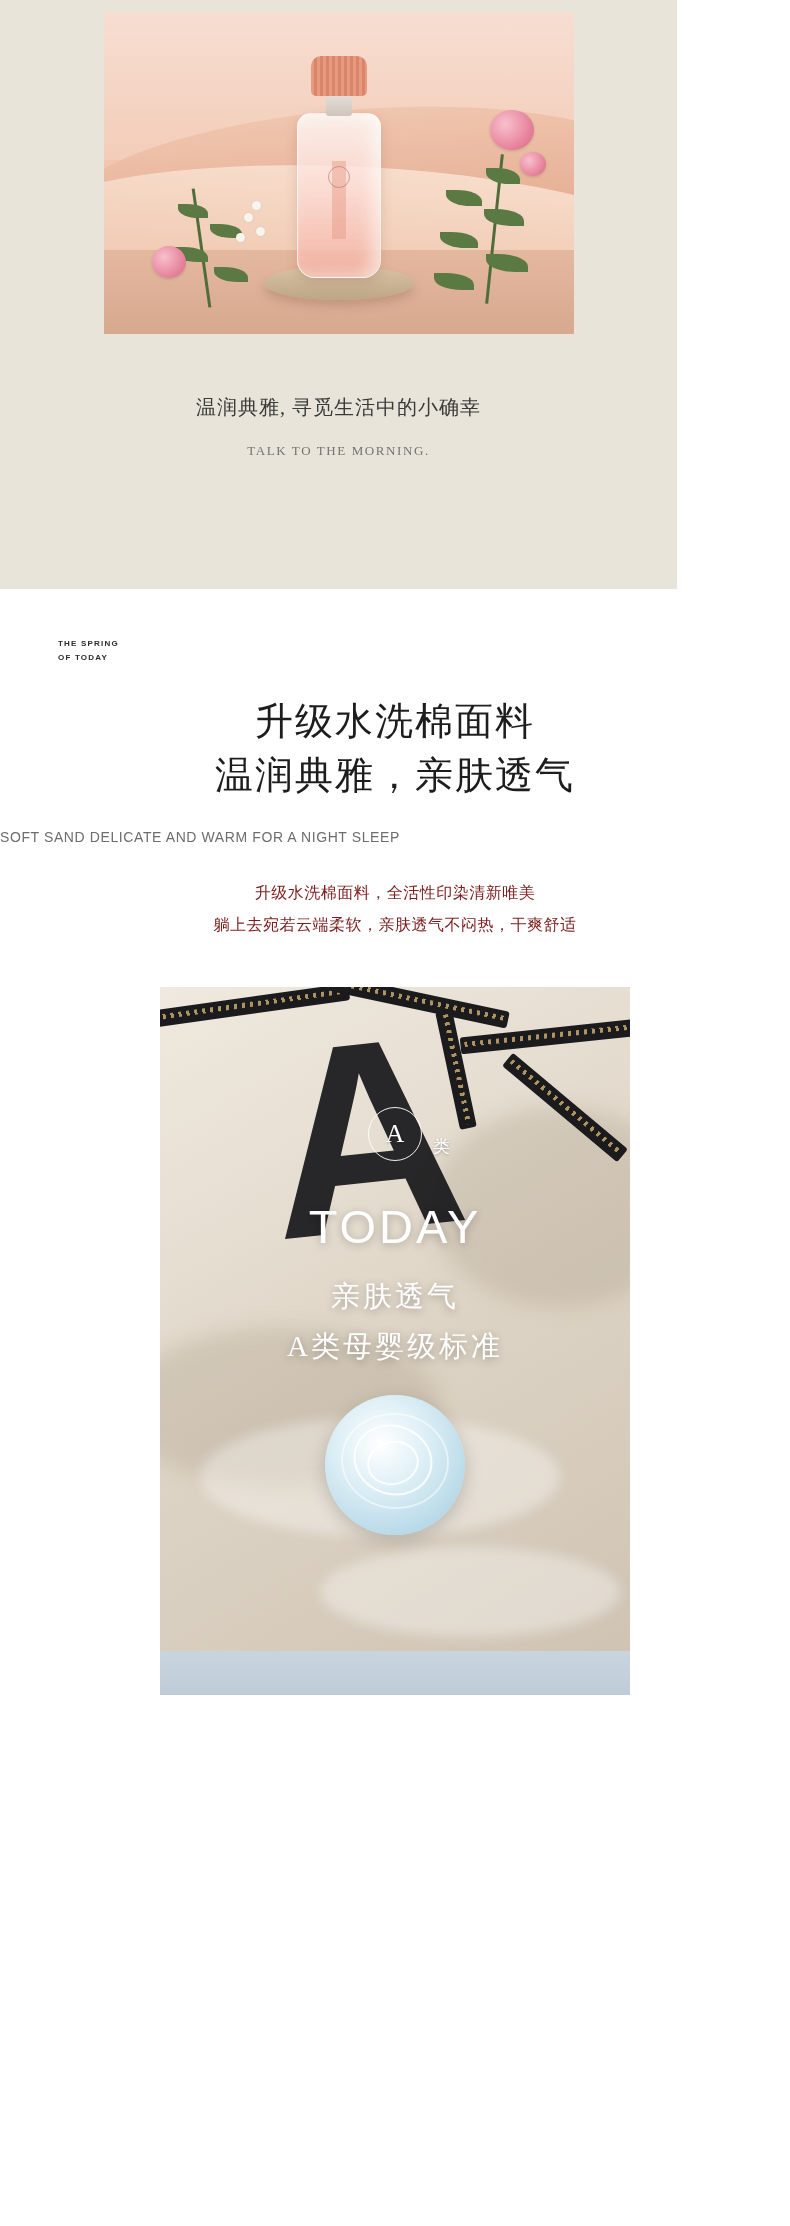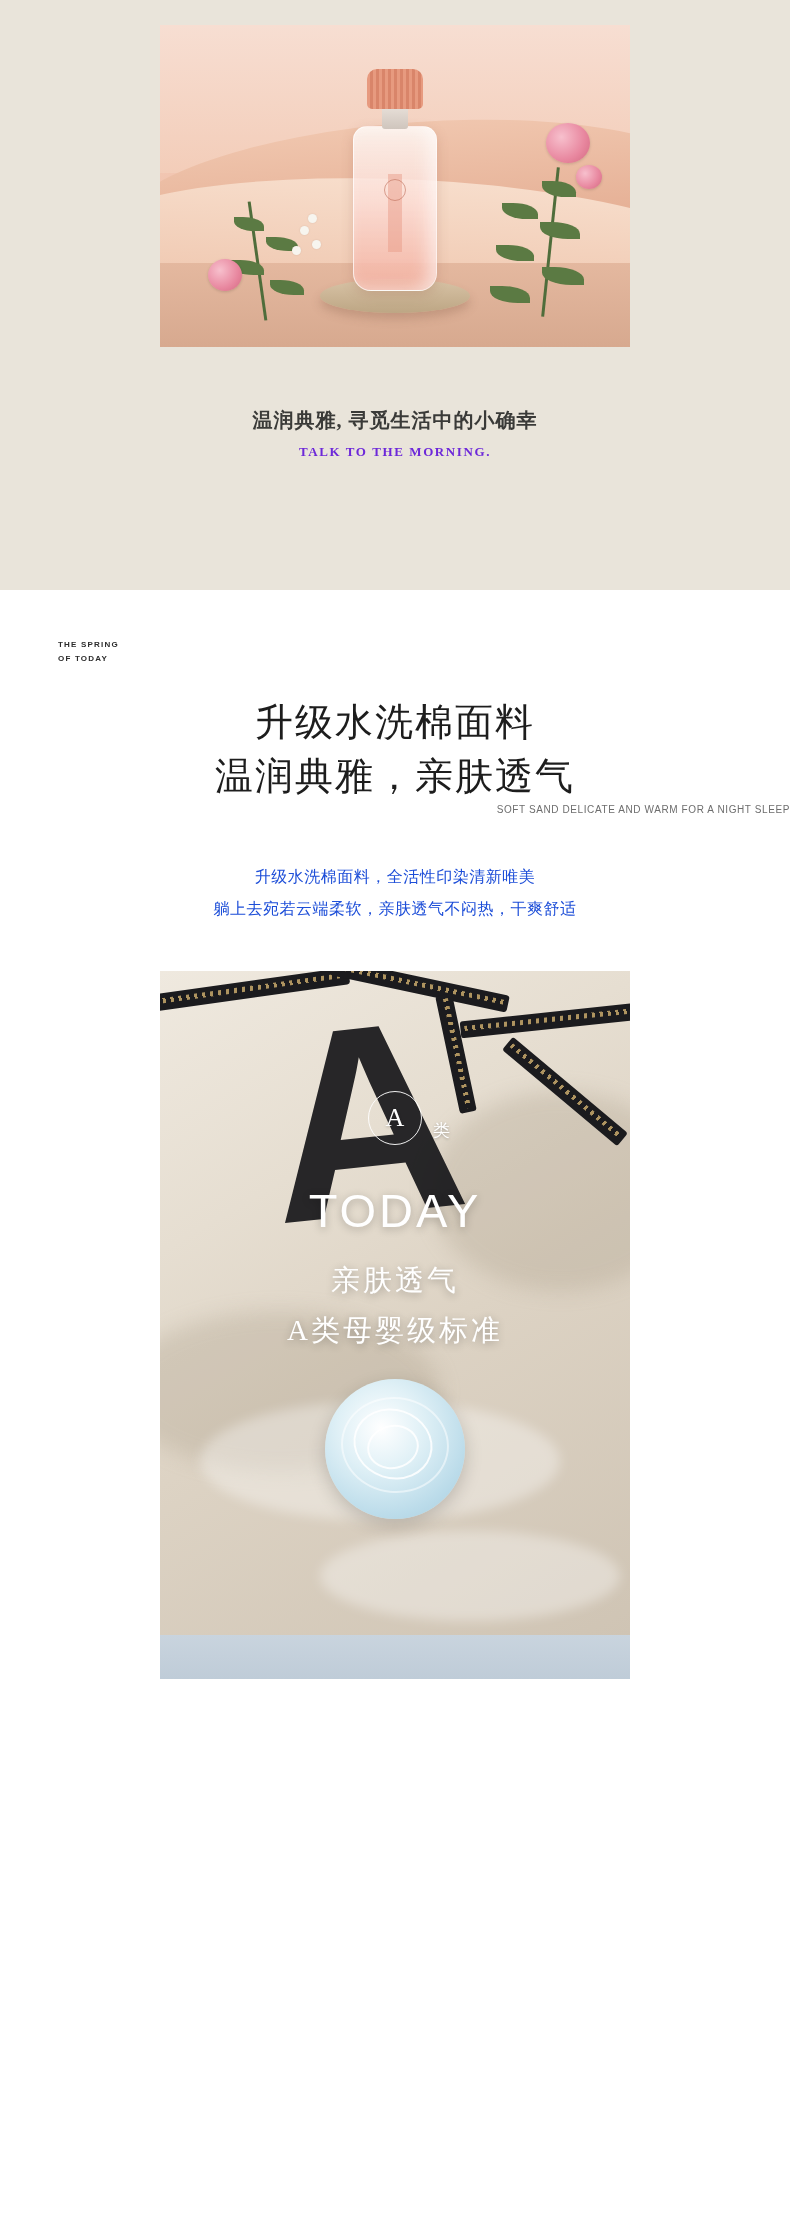--- a/index.html
+++ b/index.html
@@ -7,25 +7,24 @@
   body {
     font-family: "Liberation Sans", sans-serif;
     background:#ffffff;
     width:790px;
     overflow-x:hidden;
   }
 
   
   .sec-hero {
     background:#e9e4da;
-    width:790px;
-    padding-top:25px;
+    width:677px;
+    padding-top:12px;
     padding-bottom:130px;
     position:relative;
-    font-weight:bold;
   }
   .hero-photo {
     width:470px;
     height:322px;
     margin:0 auto;
     position:relative;
     overflow:hidden;
     background:linear-gradient(160deg,#f6d9c9 0%,#f1c3ae 35%,#e8b49c 60%,#d9a78f 100%);
   }
   
@@ -103,23 +102,23 @@
   }
   .hero-caption .cn {
     font-family:"Liberation Serif", serif;
     font-size:20px;
     color:#3a3a38;
     letter-spacing:1px;
   }
   .hero-caption .en {
     font-family:"Liberation Serif", serif;
     font-size:13px;
-    color:#6d28d9;
+    color:#737373;
     letter-spacing:1.6px;
-    margin-top:10px;
+    margin-top:22px;
   }
 
   
   .sec-fabric {
     background:#ffffff;
     width:790px;
     padding:64px 0 0 0;
     position:relative;
   }
   .eyebrow {
@@ -137,32 +136,32 @@
   }
   .fabric-head h2 {
     font-family:"Liberation Serif", serif;
     font-weight:normal;
     font-size:38px;
     line-height:1.42;
     color:#1d1d1d;
     letter-spacing:2px;
   }
   .fabric-sub-en {
-    text-align:right;
-    font-size:10px;
+    text-align:left;
+    font-size:14px;
     letter-spacing:.6px;
     color:#6d6d6d;
-    margin-top:0;
+    margin-top:26px;
   }
   .fabric-desc {
     text-align:center;
-    margin-top:46px;
+    margin-top:32px;
     font-size:16px;
     line-height:2;
-    color:#1d4ed8;
+    color:#7f1d1d;
     letter-spacing:.5px;
   }
 
   
   .fabric-photo-wrap {
     width:790px;
     display:flex;
     justify-content:center;
     margin-top:46px;
   }

